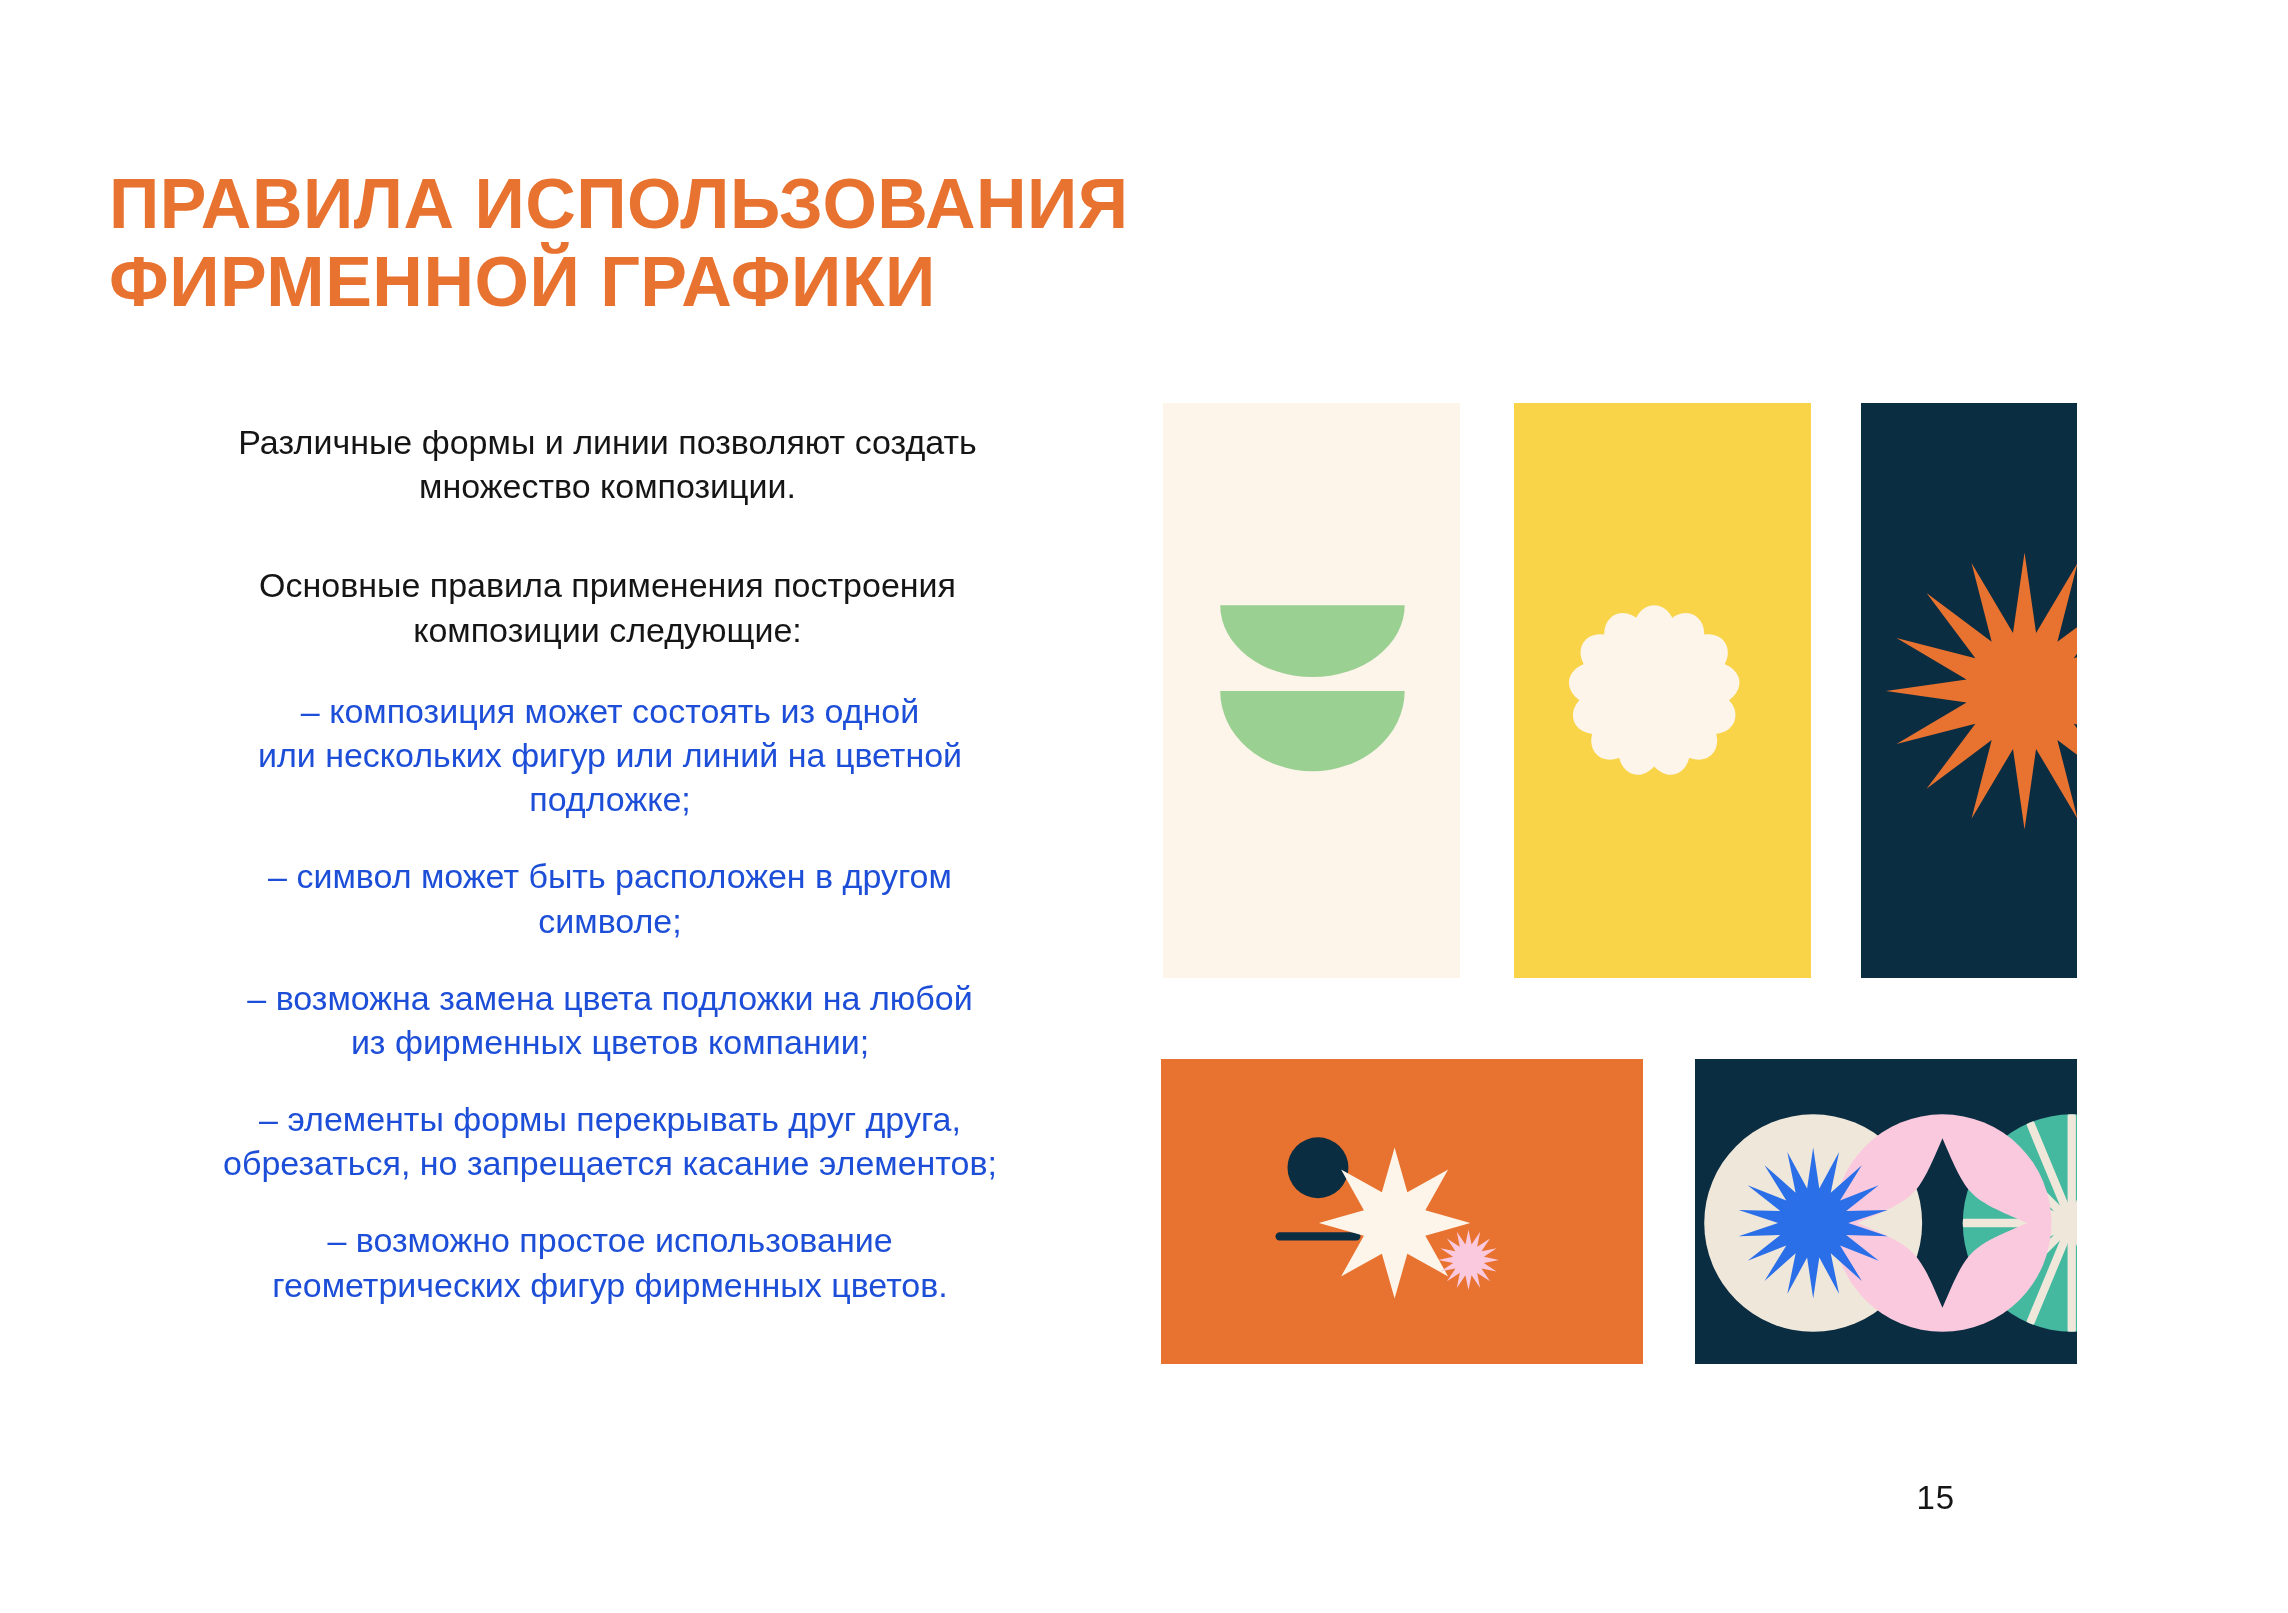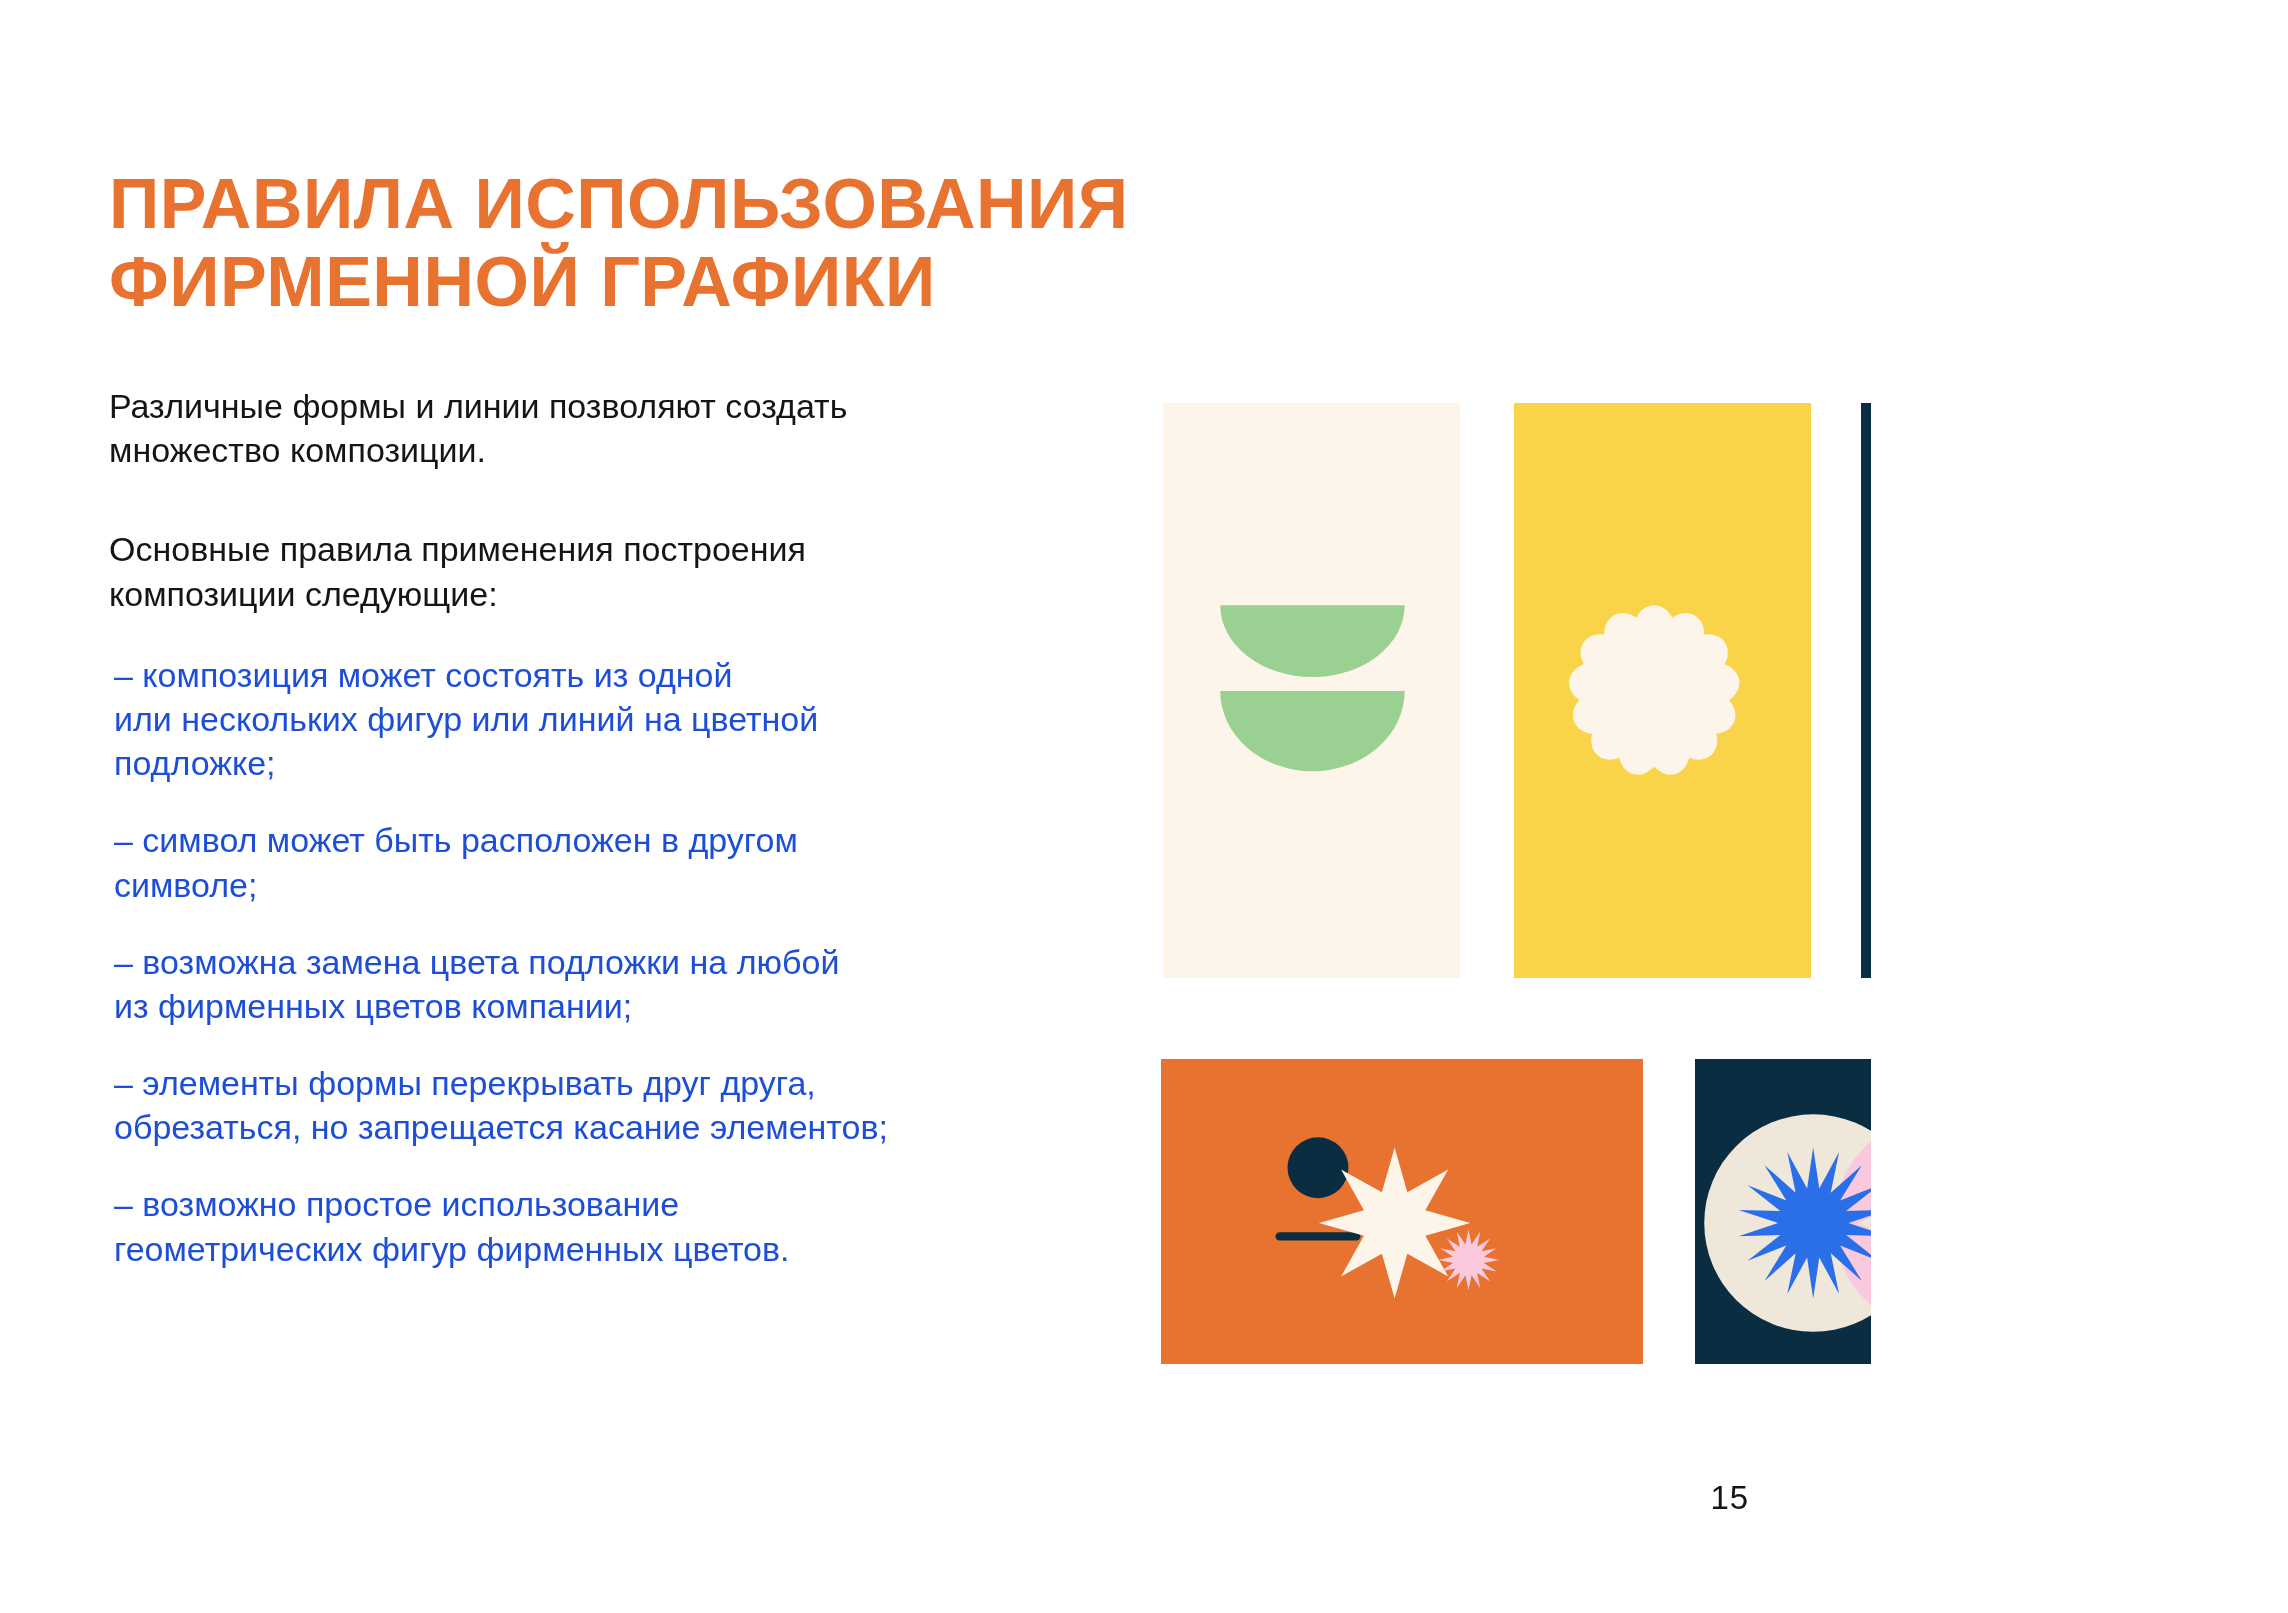--- a/index.html
+++ b/index.html
@@ -7,21 +7,21 @@
     margin: 0;
     padding: 0;
     background: #ffffff;
   }
   body {
     font-family: "Liberation Sans", sans-serif;
     -webkit-font-smoothing: antialiased;
   }
   .slide {
     position: relative;
-    width: 1871px;
+    width: 2077px;
     height: 1613px;
     background: #ffffff;
     overflow: hidden;
   }
 
   
   .page-title {
     position: absolute;
     left: 109px;
     top: 118px;
@@ -32,22 +32,23 @@
     font-weight: 700;
     letter-spacing: 0.5px;
     text-transform: uppercase;
     white-space: pre-line;
   }
 
   
   .body-col {
     position: absolute;
     left: 109px;
-    top: 384px;
+    top: 420px;
     width: 997px;
+    text-align: center;
   }
   .para {
     color: #151515;
     font-size: 34px;
     line-height: 1.30;
     font-weight: 400;
     white-space: pre-line;
     margin: 0 0 39px 0;
   }
   .para.intro { margin-bottom: 55px; }

